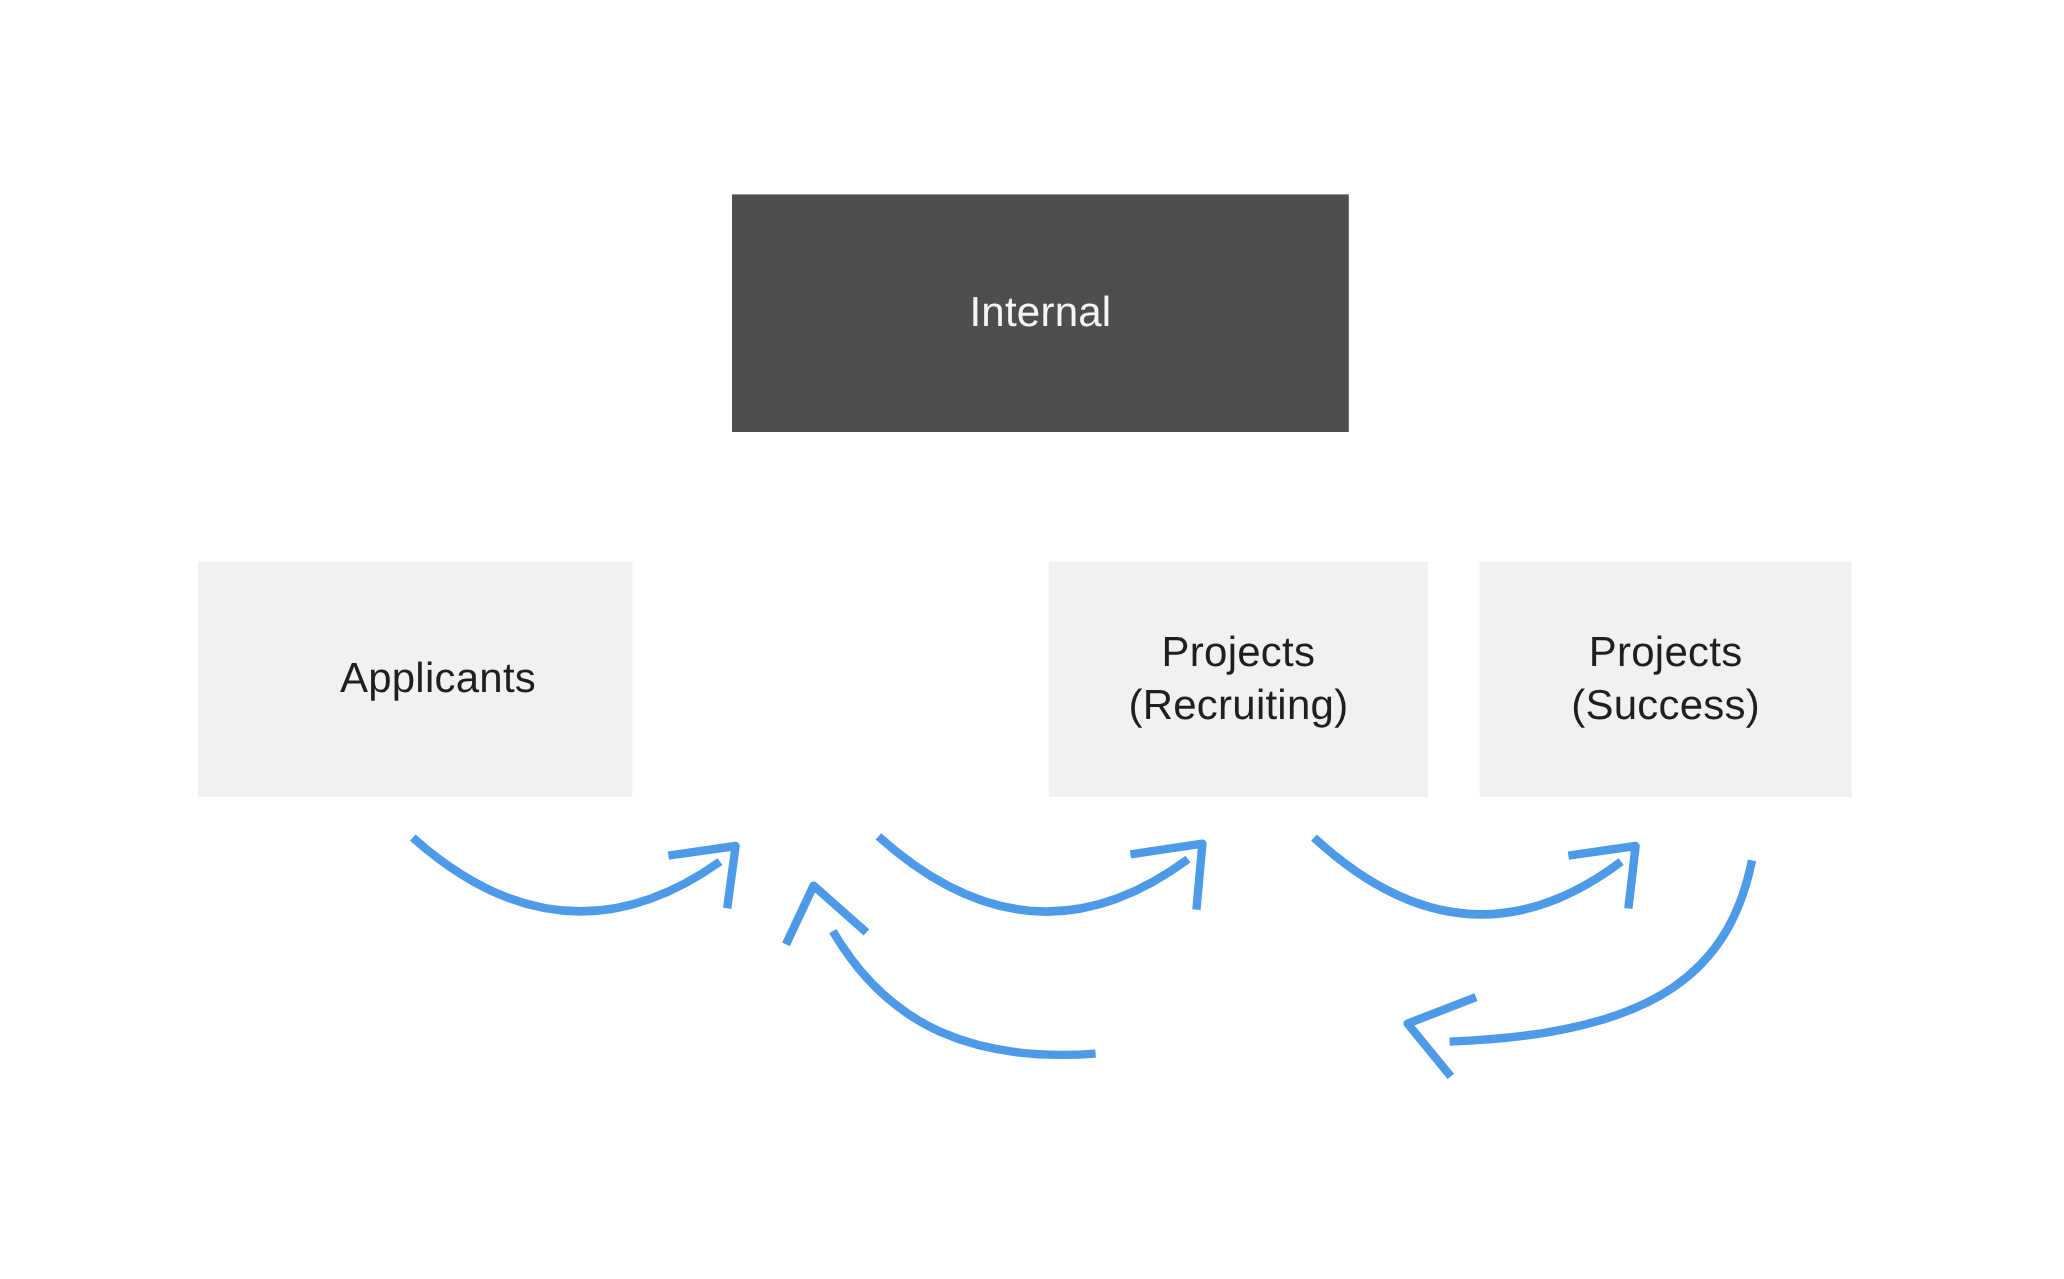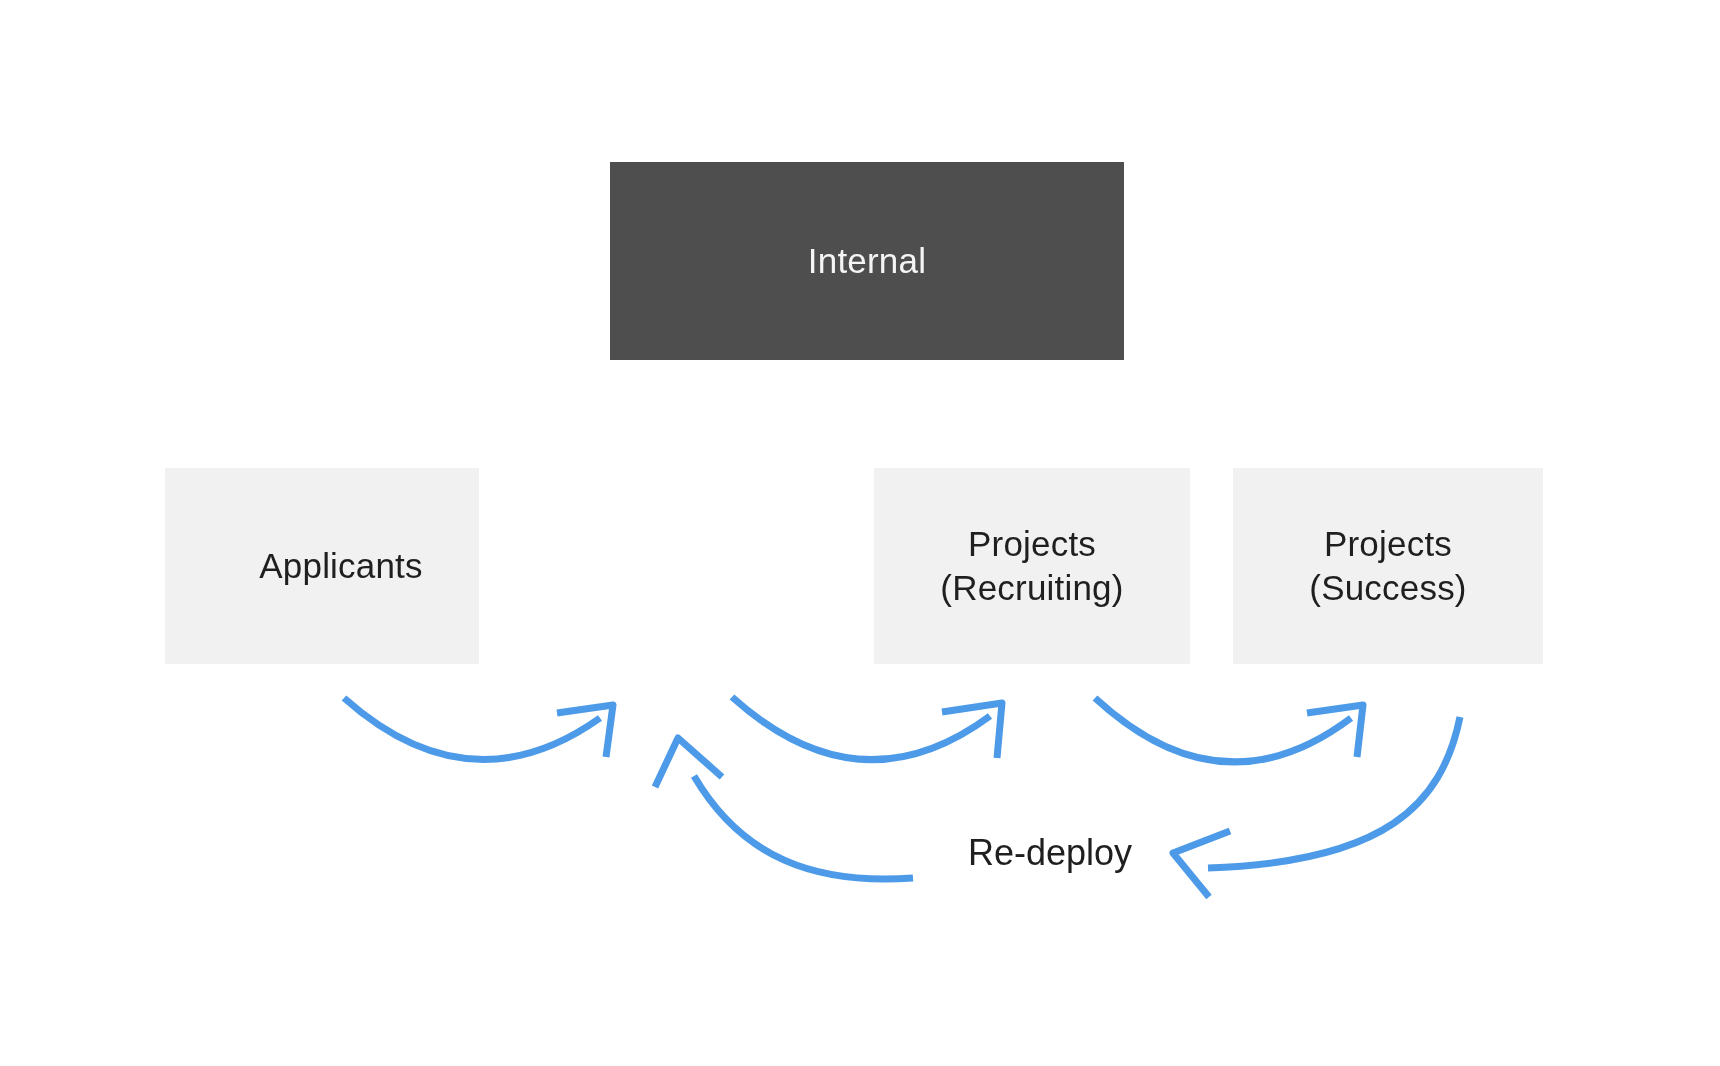--- a/index.html
+++ b/index.html
@@ -36,21 +36,21 @@
     color: var(--node-text);
     letter-spacing: 0.2px;
   }
   .top-node {
     left: 610px; top: 162px;
     width: 514px; height: 198px;
     background: var(--top-node-bg);
   }
   .top-node .node-label { color: var(--top-node-text); }
   .row-node { top: 468px; height: 196px; background: var(--row-node-bg); }
-  .node-applicants          { left: 165px;  width: 314px; padding-left: 38px; }
+  .node-applicants          { left: 165px;  width: 362px; padding-left: 38px; }
   .node-alist               { left: 519px;  width: 315px; }
   .node-projects-recruiting { left: 874px;  width: 316px; }
   .node-projects-success    { left: 1233px; width: 310px; }
   .arrow-layer {
     position: absolute;
     left: 0; top: 0;
     width: 1720px; height: 1066px;
   }
   .arrow-layer path {
     fill: none;
@@ -111,15 +111,14 @@
       <path d="M 1460 717 C 1442 805 1385 862 1208 868"></path>
       <path d="M 1230 831 L 1173 853 L 1209 897"></path>
     </g>
 
     <g>
       <path d="M 913 878 C 815 885 742 858 694 776"></path>
       <path d="M 655 787 L 678 738 L 722 777"></path>
     </g>
   </svg>
 
-  <div class="annotation">Re-deploy</div>
 
 </div>
 
 </body></html>

